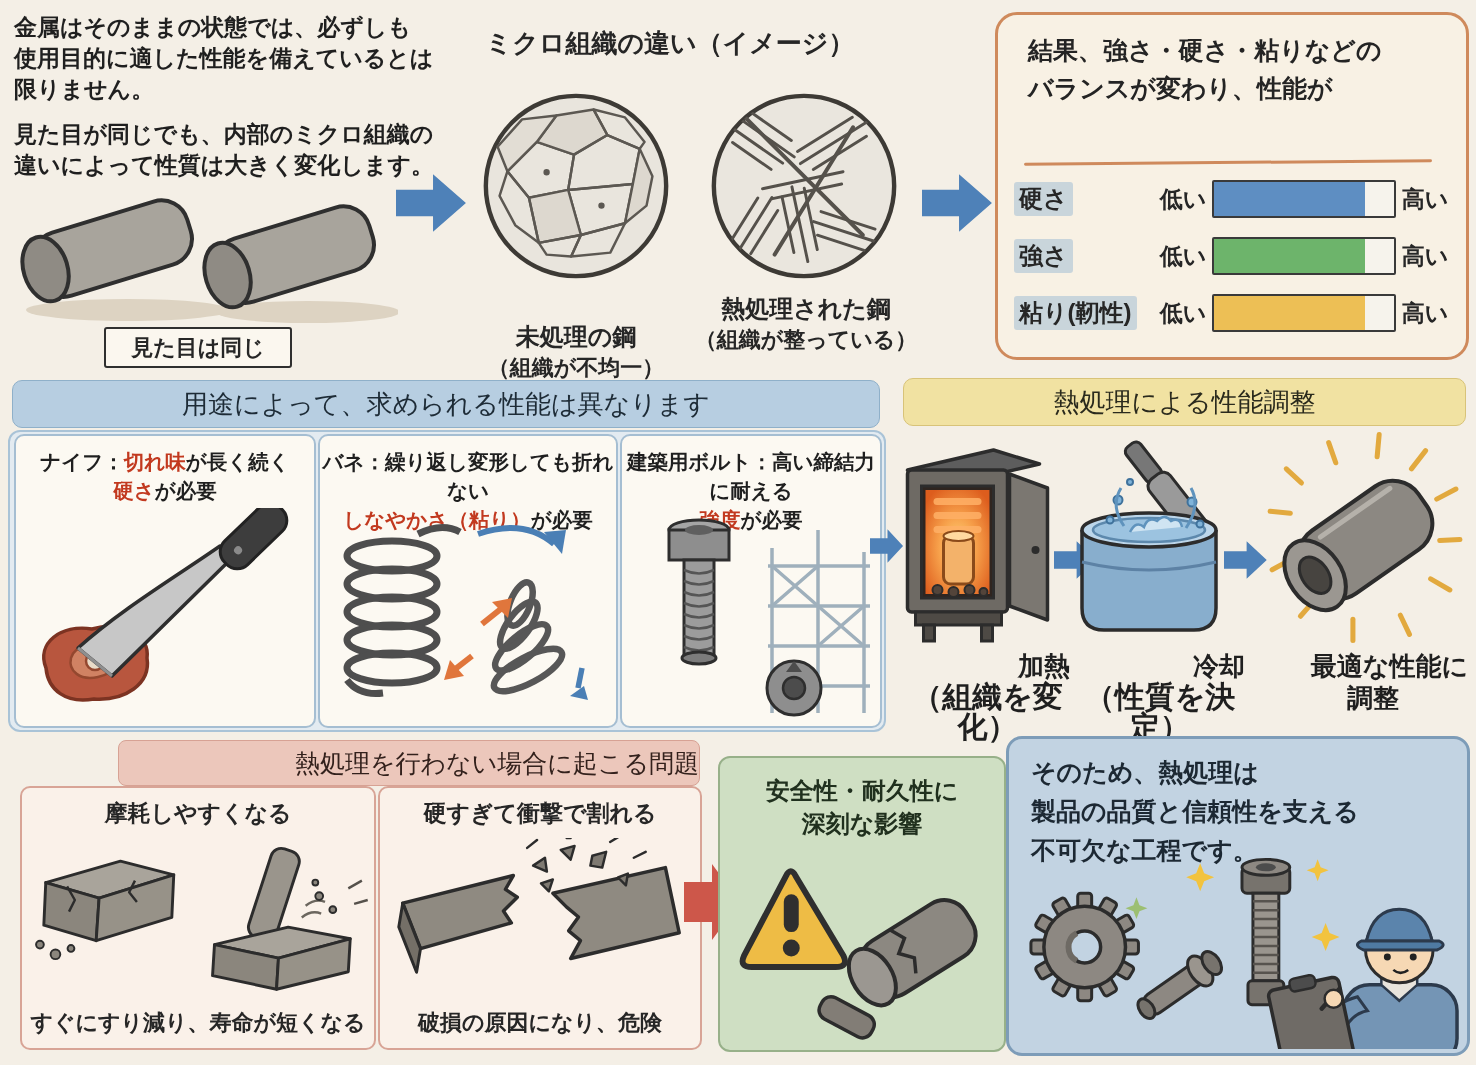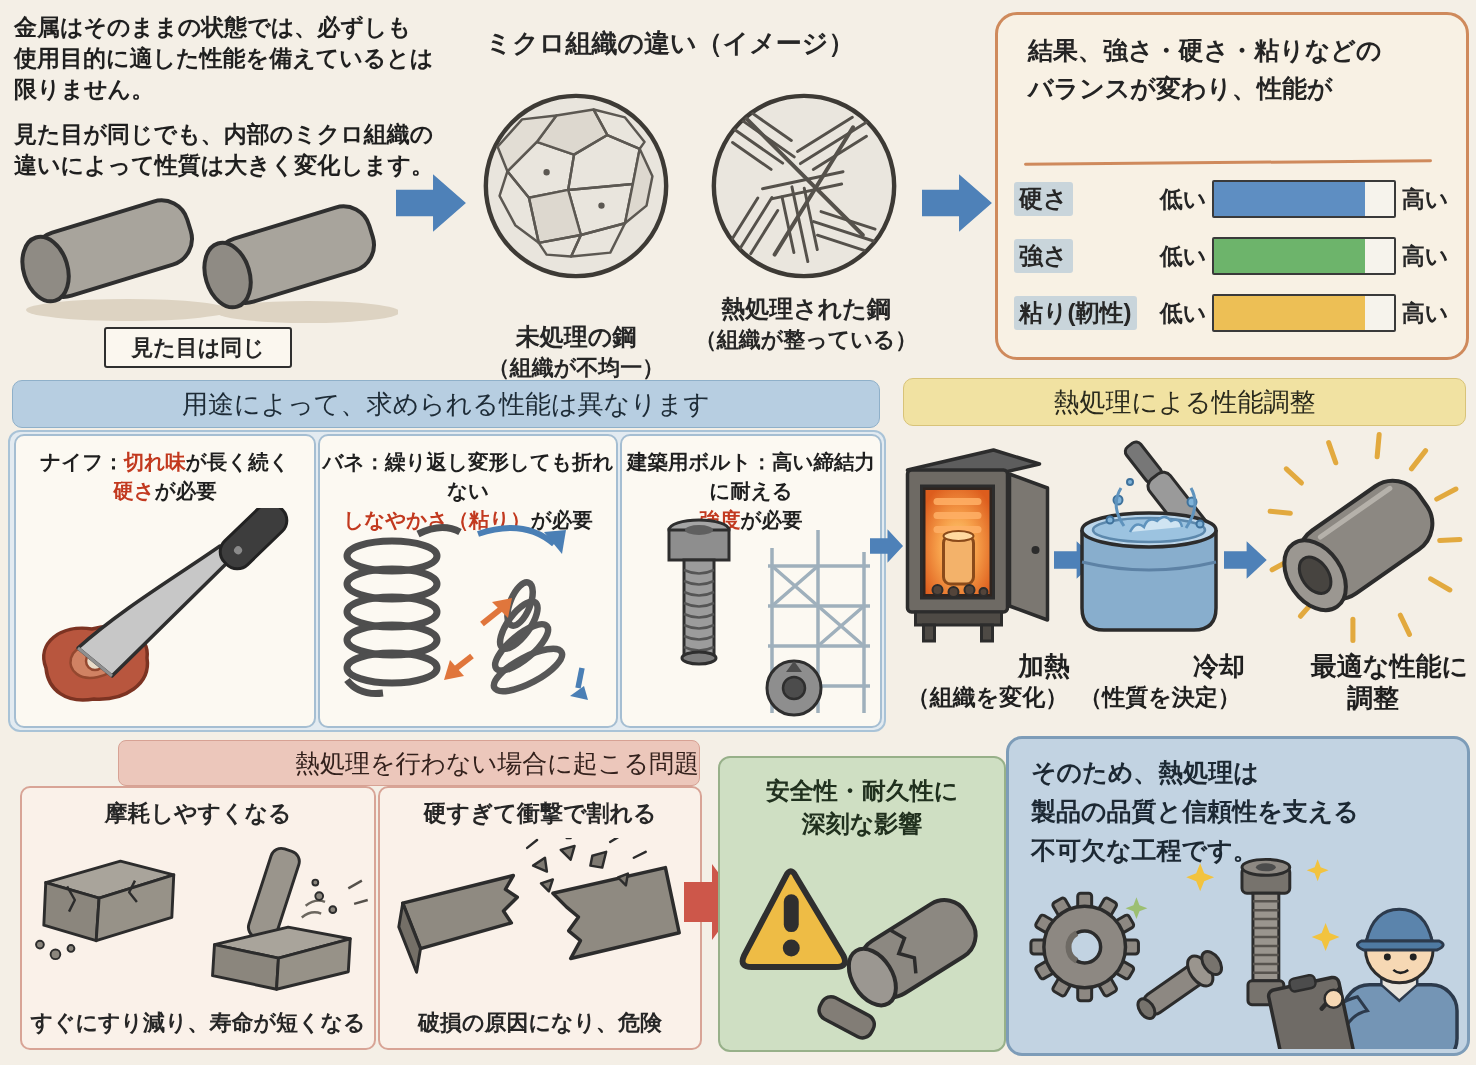--- a/index.html
+++ b/index.html
@@ -25,21 +25,21 @@
   .bar-end{width:48px;font-size:23px;font-weight:700;text-align:center;white-space:nowrap;}
   .bar-track{width:180px;height:34px;border:2.5px solid #3a3a3a;background:#f6f3ec;border-radius:2px;overflow:hidden;}
   .bar-fill{height:100%;}
   
   .use-frame{border:2px solid #a9c3d7;border-radius:12px;background:#e3ebf1;}
   .use-panel{background:#fcf9f2;border:2px solid #a5bed2;border-radius:10px;}
   .use-head{font-size:20.5px;font-weight:700;line-height:29px;text-align:center;padding-top:11px;color:#1f1f1f;}
   
   .step-label{text-align:center;font-weight:700;color:#1f1f1f;}
   .step-l1{font-size:26px;line-height:32px;text-align:right;}
-  .step-l2{font-size:23px;line-height:30px;}
+  .step-l2{font-size:30px;line-height:30px;}
   .step-l2.big{font-size:26px;line-height:32px;}
   
   .prob-panel{background:#faf1e9;border:2px solid #d8a496;border-radius:10px;}
   .prob-title{font-size:23px;font-weight:700;text-align:center;padding-top:10px;}
   .prob-caption{position:absolute;left:0;right:0;bottom:10px;font-size:22px;font-weight:700;text-align:center;}
   
   #impact-panel{background:#cfdfc3;border:2.5px solid #97b089;border-radius:12px;}
   .impact-line{font-size:24px;font-weight:700;text-align:center;line-height:33px;color:#20301e;}
   #conclusion-panel{background:#c2d3e2;border:3px solid #7d9cb8;border-radius:16px;}
   .concl-line{font-size:25px;font-weight:700;line-height:39px;color:#1c2833;}

